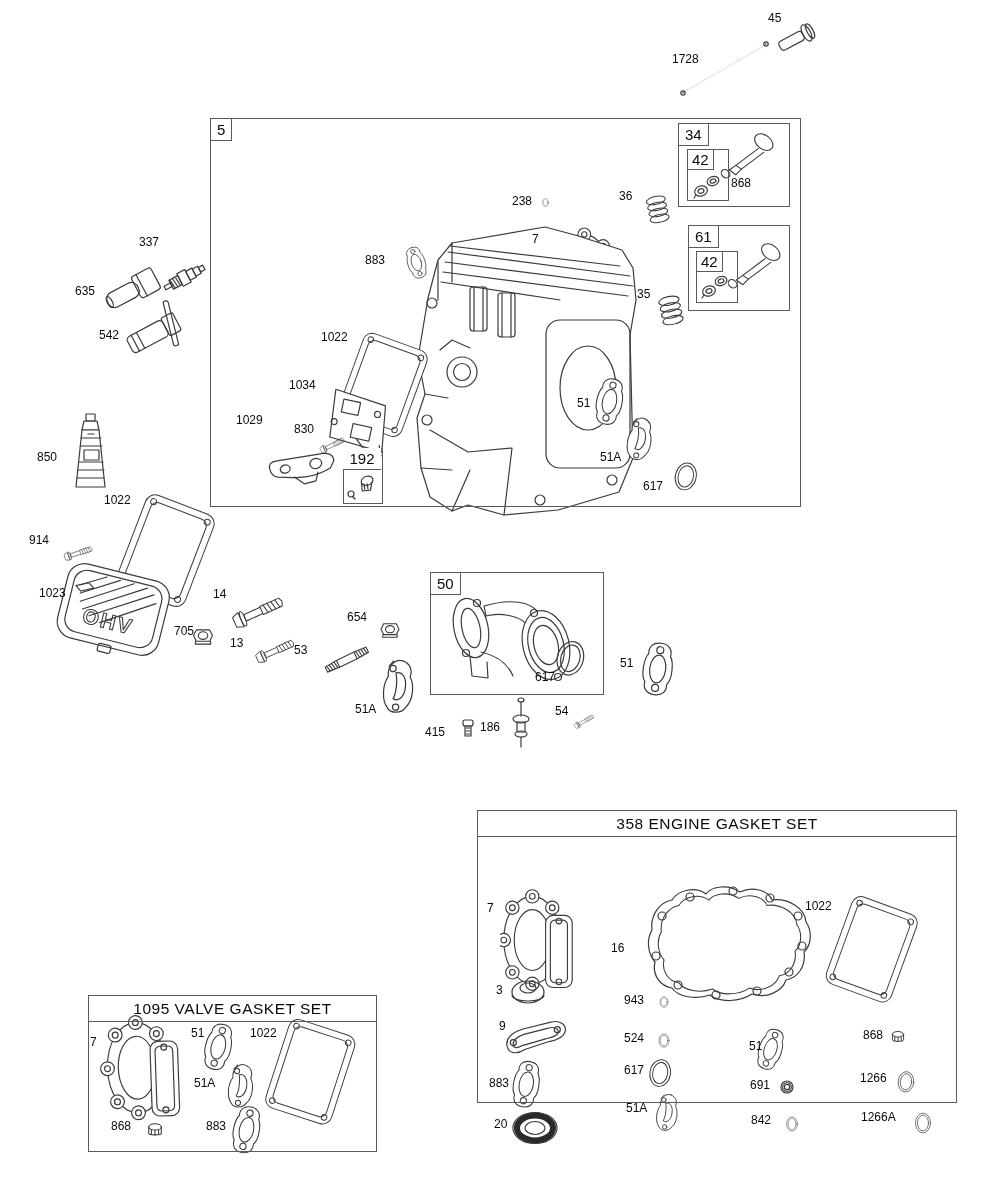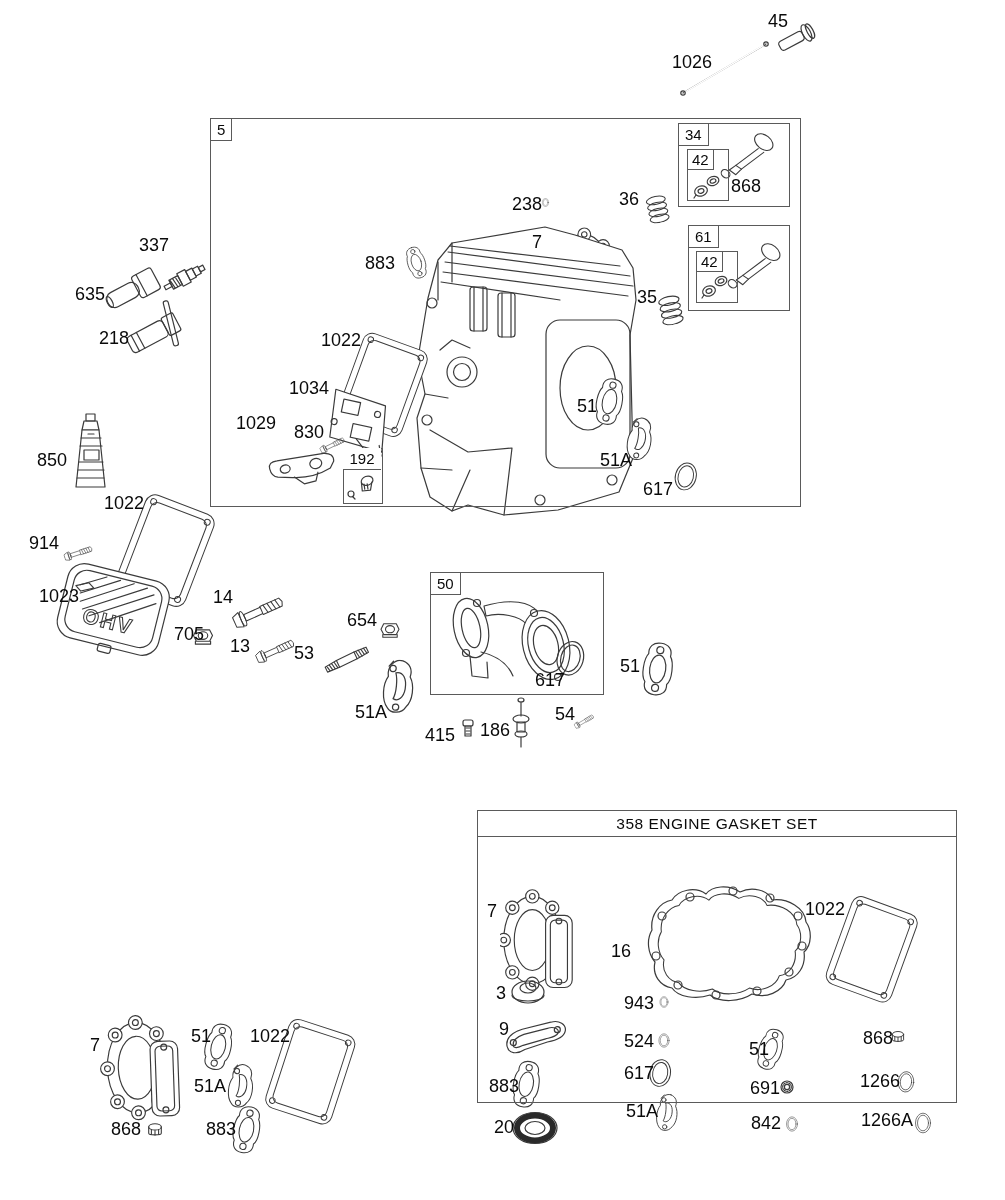--- a/index.html
+++ b/index.html
@@ -1,18 +1,18 @@
 <!DOCTYPE html>
 <html><head>
 <meta charset="utf-8">
 <style>
   html,body{margin:0;padding:0;background:#fff;}
   .canvas{position:relative;width:1005px;height:1200px;background:#fff;overflow:hidden;
           font-family:"Liberation Sans",sans-serif;color:#000;}
-  .callout{position:absolute;font-size:18px;line-height:1;white-space:nowrap;color:#0a0a0a;}
+  .callout{position:absolute;font-size:12px;line-height:1;white-space:nowrap;color:#0a0a0a;}
   .pbox{position:absolute;border:1.4px solid #5a5a5a;background:transparent;}
   .tag{position:absolute;border:1.4px solid #5a5a5a;background:#fff;font-size:15px;line-height:1;
        padding:3px 6px;color:#0a0a0a;}
   .set-title{position:absolute;left:0;right:0;top:0;text-align:center;font-size:15.5px;
              padding:4px 0 3px 0;border-bottom:1.4px solid #5a5a5a;color:#0a0a0a;letter-spacing:.5px;}
   svg.art{position:absolute;left:0;top:0;}
   .ln{stroke:#3b3b3b;fill:none;stroke-width:1.2;stroke-linecap:round;stroke-linejoin:round;}
   .lnw{stroke:#3b3b3b;fill:#fff;stroke-width:1.2;stroke-linecap:round;stroke-linejoin:round;}
   .ohv{font-family:"Liberation Sans",sans-serif;font-weight:bold;font-size:21px;
        fill:none;stroke:#3b3b3b;stroke-width:1.1;letter-spacing:2px;}
@@ -336,36 +336,39 @@
   <div class="tag" style="left:688px;top:225px;">61</div>
   <div class="pbox" style="left:696px;top:251px;width:40px;height:50px;"></div>
   <div class="tag" style="left:696px;top:251px;padding:2px 4px;">42</div>
 
   <div class="pbox" style="left:343px;top:448px;width:38px;height:54px;"></div>
   <div class="tag" style="left:343px;top:448px;width:26px;text-align:center;border:none;border-bottom:1.4px solid #5a5a5a;">192</div>
 
   <div class="pbox" style="left:430px;top:572px;width:172px;height:121px;"></div>
   <div class="tag" style="left:430px;top:572px;">50</div>
 
+  <div class="pbox" style="left:88px;top:995px;width:287px;height:155px;">
+    <div class="set-title">1095 VALVE GASKET SET</div>
+  </div>
 
   <div class="pbox" style="left:477px;top:810px;width:478px;height:291px;">
     <div class="set-title">358 ENGINE GASKET SET</div>
   </div>
 
   <div class="callout" style="left:768px;top:12px">45</div>
-  <div class="callout" style="left:672px;top:53px">1026</div>
+  <div class="callout" style="left:672px;top:53px">1728</div>
   <div class="callout" style="left:512px;top:195px">238</div>
   <div class="callout" style="left:619px;top:190px">36</div>
   <div class="callout" style="left:532px;top:233px">7</div>
   <div class="callout" style="left:365px;top:254px">883</div>
   <div class="callout" style="left:637px;top:288px">35</div>
   <div class="callout" style="left:731px;top:177px">868</div>
   <div class="callout" style="left:139px;top:236px">337</div>
   <div class="callout" style="left:75px;top:285px">635</div>
-  <div class="callout" style="left:99px;top:329px">218</div>
+  <div class="callout" style="left:99px;top:329px">542</div>
   <div class="callout" style="left:321px;top:331px">1022</div>
   <div class="callout" style="left:289px;top:379px">1034</div>
   <div class="callout" style="left:294px;top:423px">830</div>
   <div class="callout" style="left:236px;top:414px">1029</div>
   <div class="callout" style="left:577px;top:397px">51</div>
   <div class="callout" style="left:600px;top:451px">51A</div>
   <div class="callout" style="left:643px;top:480px">617</div>
   <div class="callout" style="left:37px;top:451px">850</div>
   <div class="callout" style="left:104px;top:494px">1022</div>
   <div class="callout" style="left:29px;top:534px">914</div>

